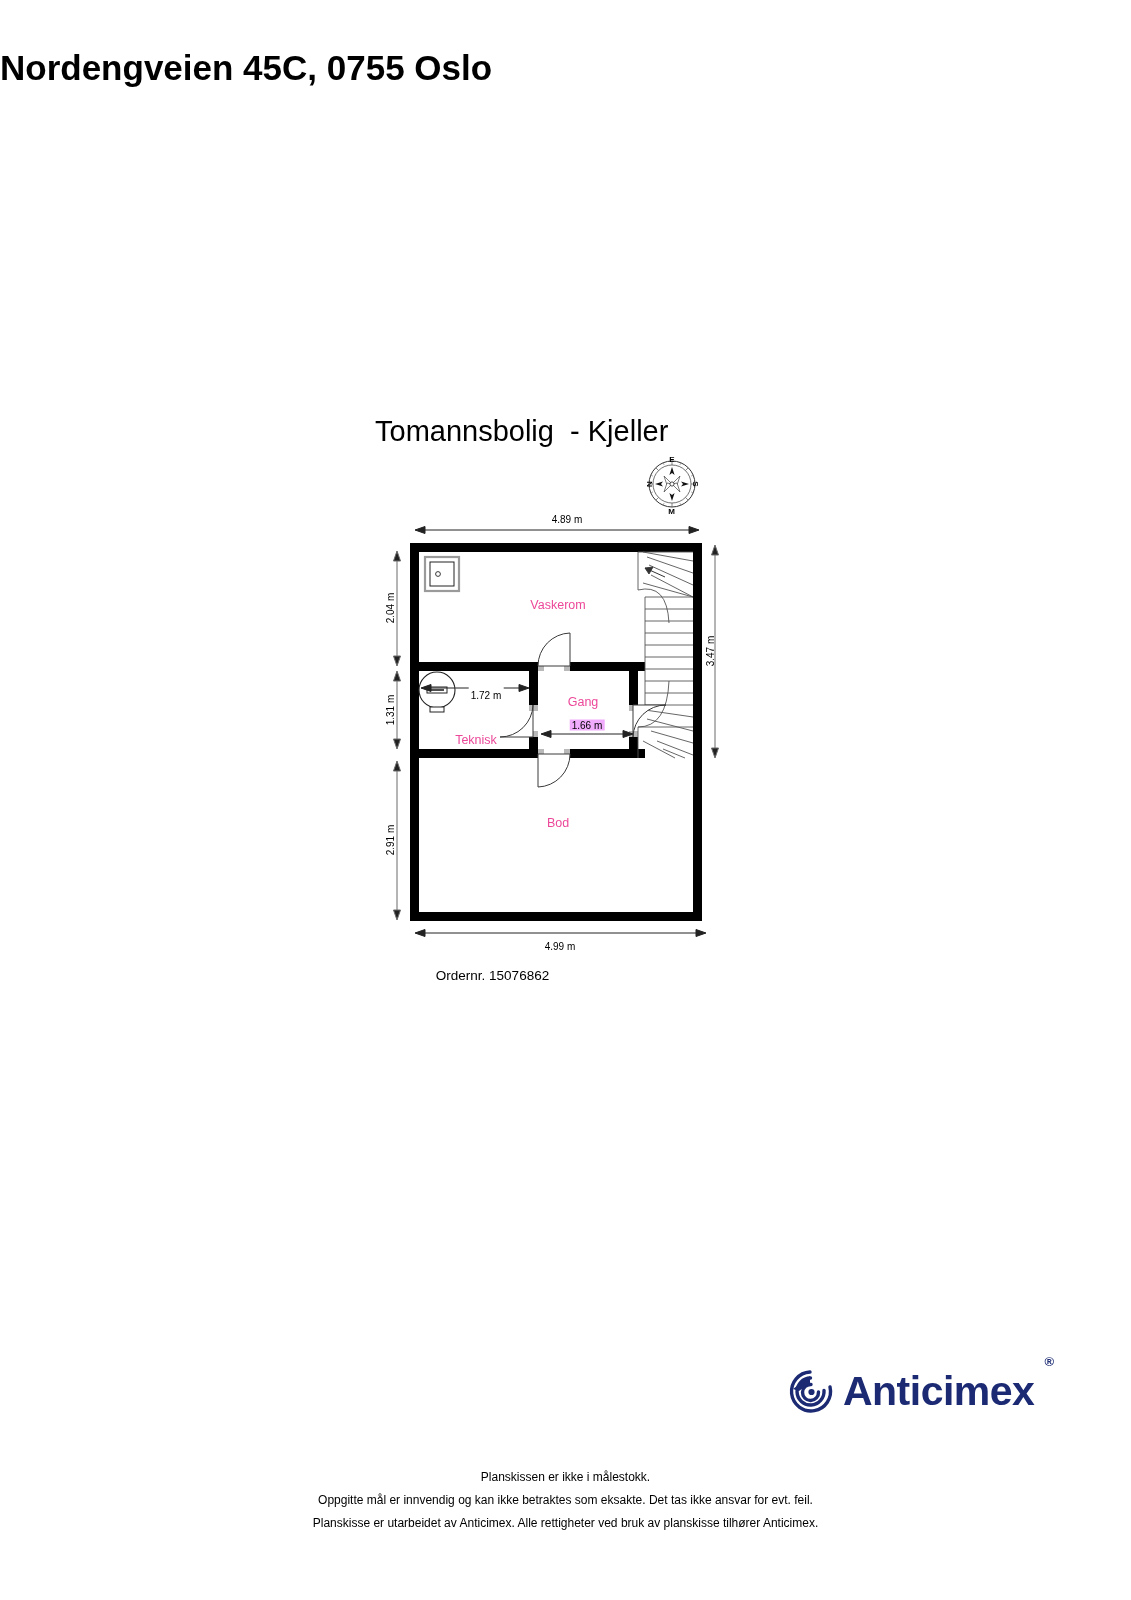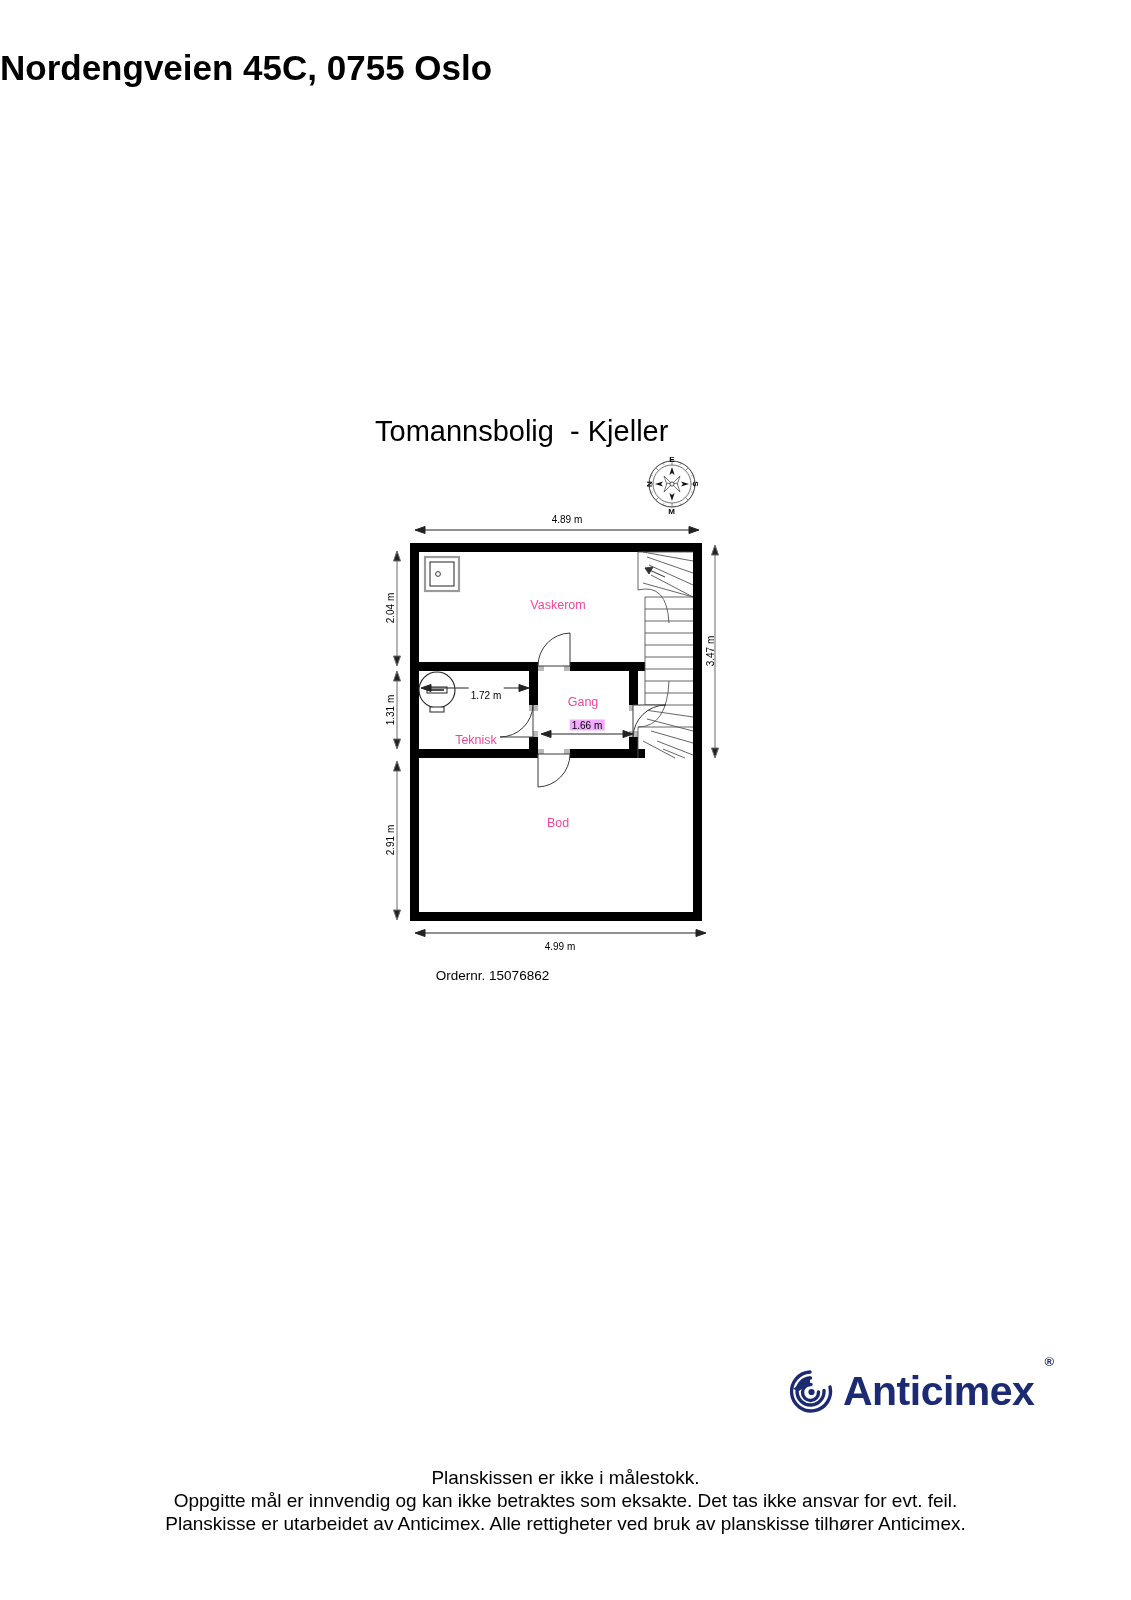--- a/index.html
+++ b/index.html
@@ -160,21 +160,21 @@
     left: 1px;
   }
 
   
   #footer {
     position: absolute;
     top: 1466px;
     left: 0;
     width: 1131px;
     text-align: center;
-    font-size: 19px;
+    font-size: 12px;
     line-height: 23px;
     color: #000;
   }
   #footer div { white-space: nowrap; }
 </style>
 </head>
 <body>
 
 <div id="page-title">Nordengveien 45C, 0755 Oslo</div>
 

